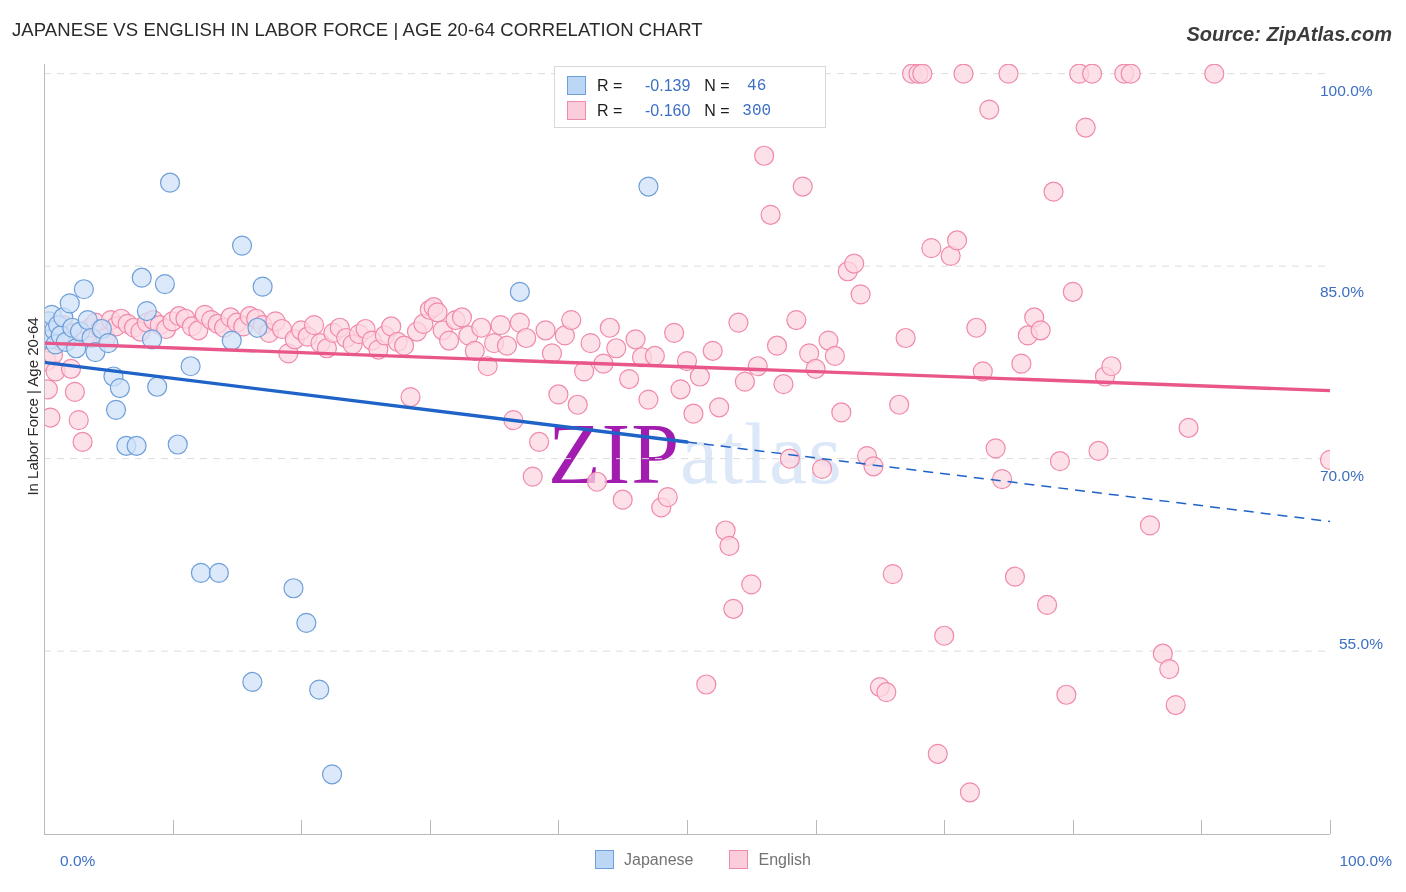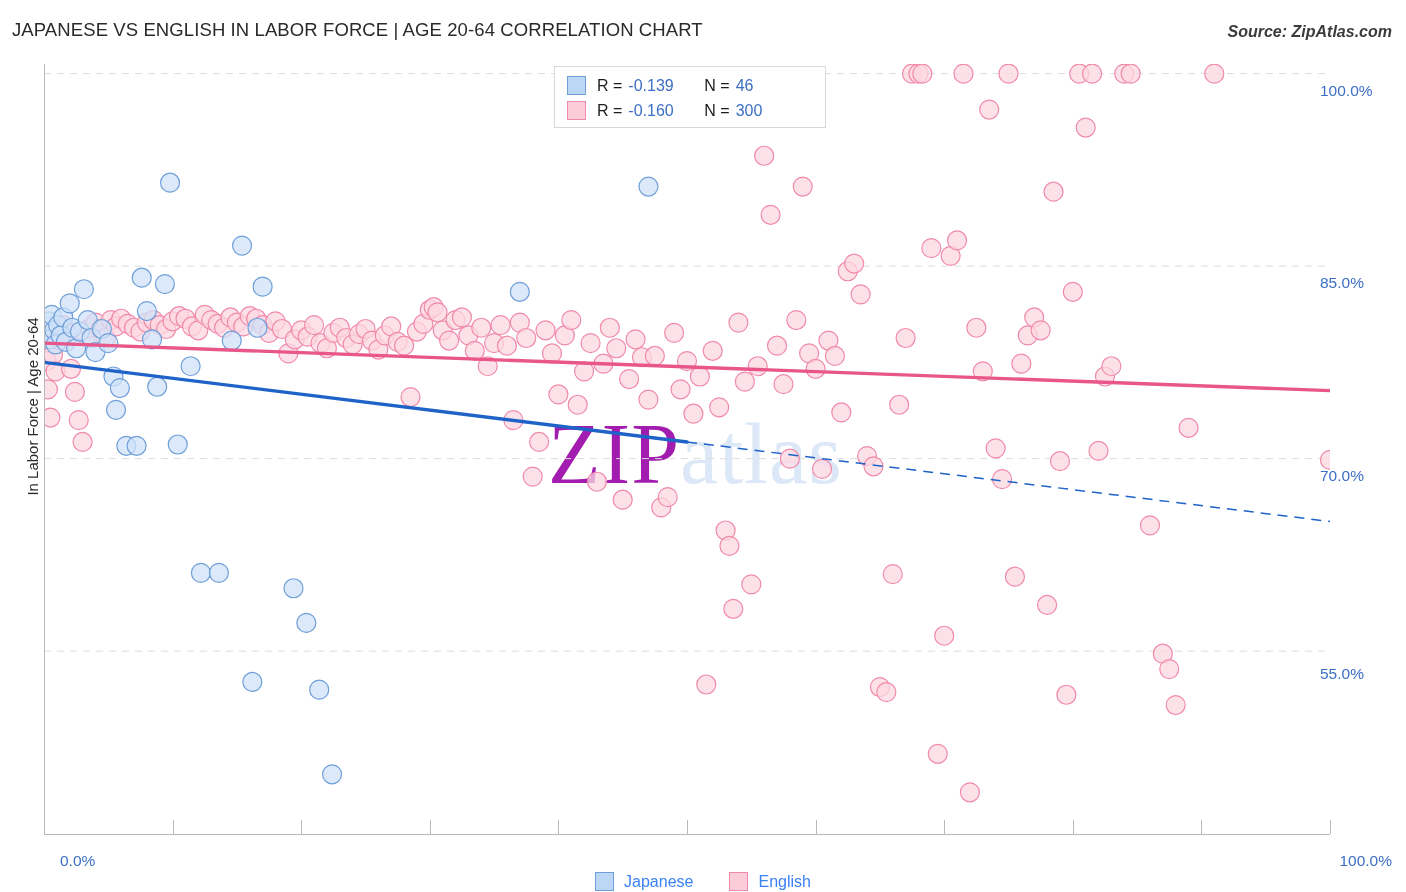--- a/index.html
+++ b/index.html
@@ -19,21 +19,21 @@
     position: absolute;
     left: 12px; top: 19px;
     font-size: 18.5px;
     letter-spacing: .1px;
     color: #2a2a2a;
     white-space: nowrap;
   }
   #source-label {
     position: absolute;
     right: 14px; top: 23px;
-    font-size: 16px;
+    font-size: 20px;
     font-style: italic;
     font-weight: bold;
     color: #3b3b3b;
     white-space: nowrap;
   }
   
   #y-axis-title {
     position: absolute;
     left: -168px; top: 398px;
     width: 400px;
@@ -115,39 +115,39 @@
     box-sizing: border-box;
     margin-right: 11px;
     flex: none;
   }
   .swatch.blue { background: #bcd6f5; border: 1px solid #6f9fd8; }
   .swatch.pink { background: #fbccd9; border: 1px solid #ef8aaa; }
   .stats-label { color: #1c1c1c; }
   .stats-value {
     color: #3c6fc4;
     margin-left: 6px;
+    text-align: right;
   }
   .rv { width: 62px; display: inline-block; }
-  .nv { width: 42px; display: inline-block; text-align: left; }
+  .nv { width: 42px; display: inline-block; text-align: center; font-family: Liberation Mono, monospace; }
   .nlabel { margin-left: 14px; color: #1c1c1c; }
   
   #series-legend {
     position: absolute;
     left: 0; right: 0; top: 850px;
     display: flex;
     justify-content: center;
     align-items: center;
     gap: 36px;
   }
   .legend-entry {
     display: flex;
     align-items: center;
     font-size: 16px;
-    color: #3b82f6;
-    margin-top: 22px;
+    color: #737373;
   }
   .legend-entry .swatch { margin-right: 10px; }
   
   #watermark {
     position: absolute;
     left: 548px; top: 404px;
     font-family: "Liberation Serif", serif;
     font-size: 86px;
     letter-spacing: 1px;
     pointer-events: none;
@@ -432,23 +432,23 @@
       <div class="tick-mark" style="left: 558.4px;"></div>
       <div class="tick-mark" style="left: 687px;"></div>
       <div class="tick-mark" style="left: 815.6px;"></div>
       <div class="tick-mark" style="left: 944.2px;"></div>
       <div class="tick-mark" style="left: 1072.8px;"></div>
       <div class="tick-mark" style="left: 1201.4px;"></div>
       <div class="tick-mark" style="left: 1330px;"></div>
     </div>
   <div id="ylabels">
       <div class="y-tick-label" style="top: 81.625px;">100.0%</div>
-      <div class="y-tick-label" style="top: 274px;">85.0%</div>
+      <div class="y-tick-label" style="top: 283px;">85.0%</div>
       <div class="y-tick-label" style="top: 466.625px;">70.0%</div>
-      <div class="y-tick-label" style="top: 665px;">55.0%</div>
+      <div class="y-tick-label" style="top: 635px; margin-left: 19px;">55.0%</div>
     </div>
 
   <div id="x-label-left">0.0%</div>
   <div id="x-label-right">100.0%</div>
 
   <div id="stats-box">
     <div class="stats-row">
       <span class="swatch blue"></span>
       <span class="stats-label">R =</span>
       <span class="stats-value rv">-0.139</span>

